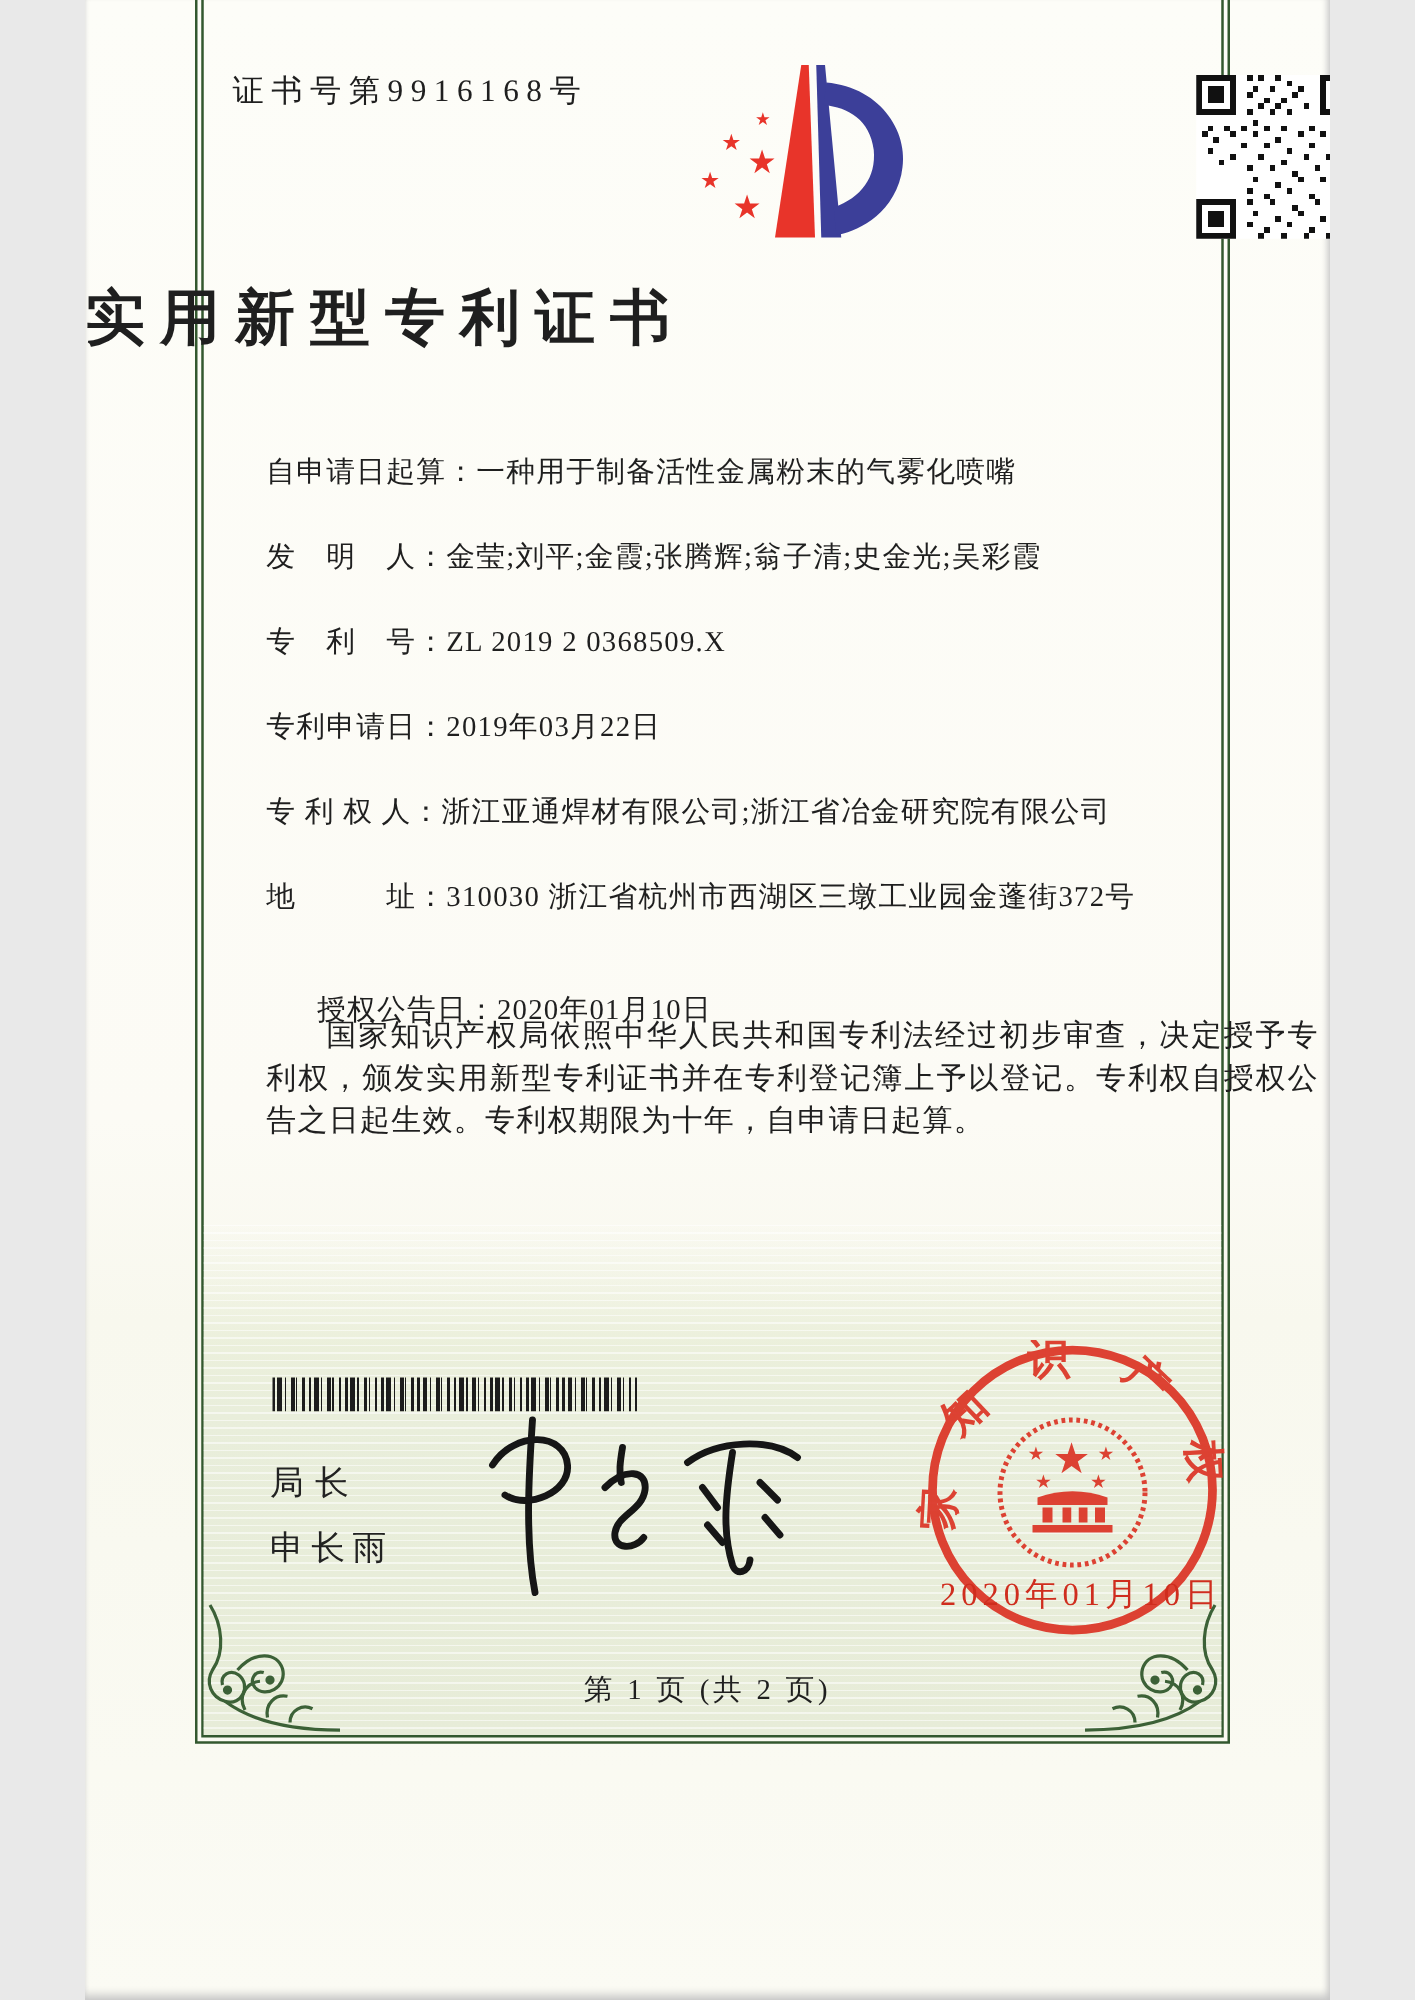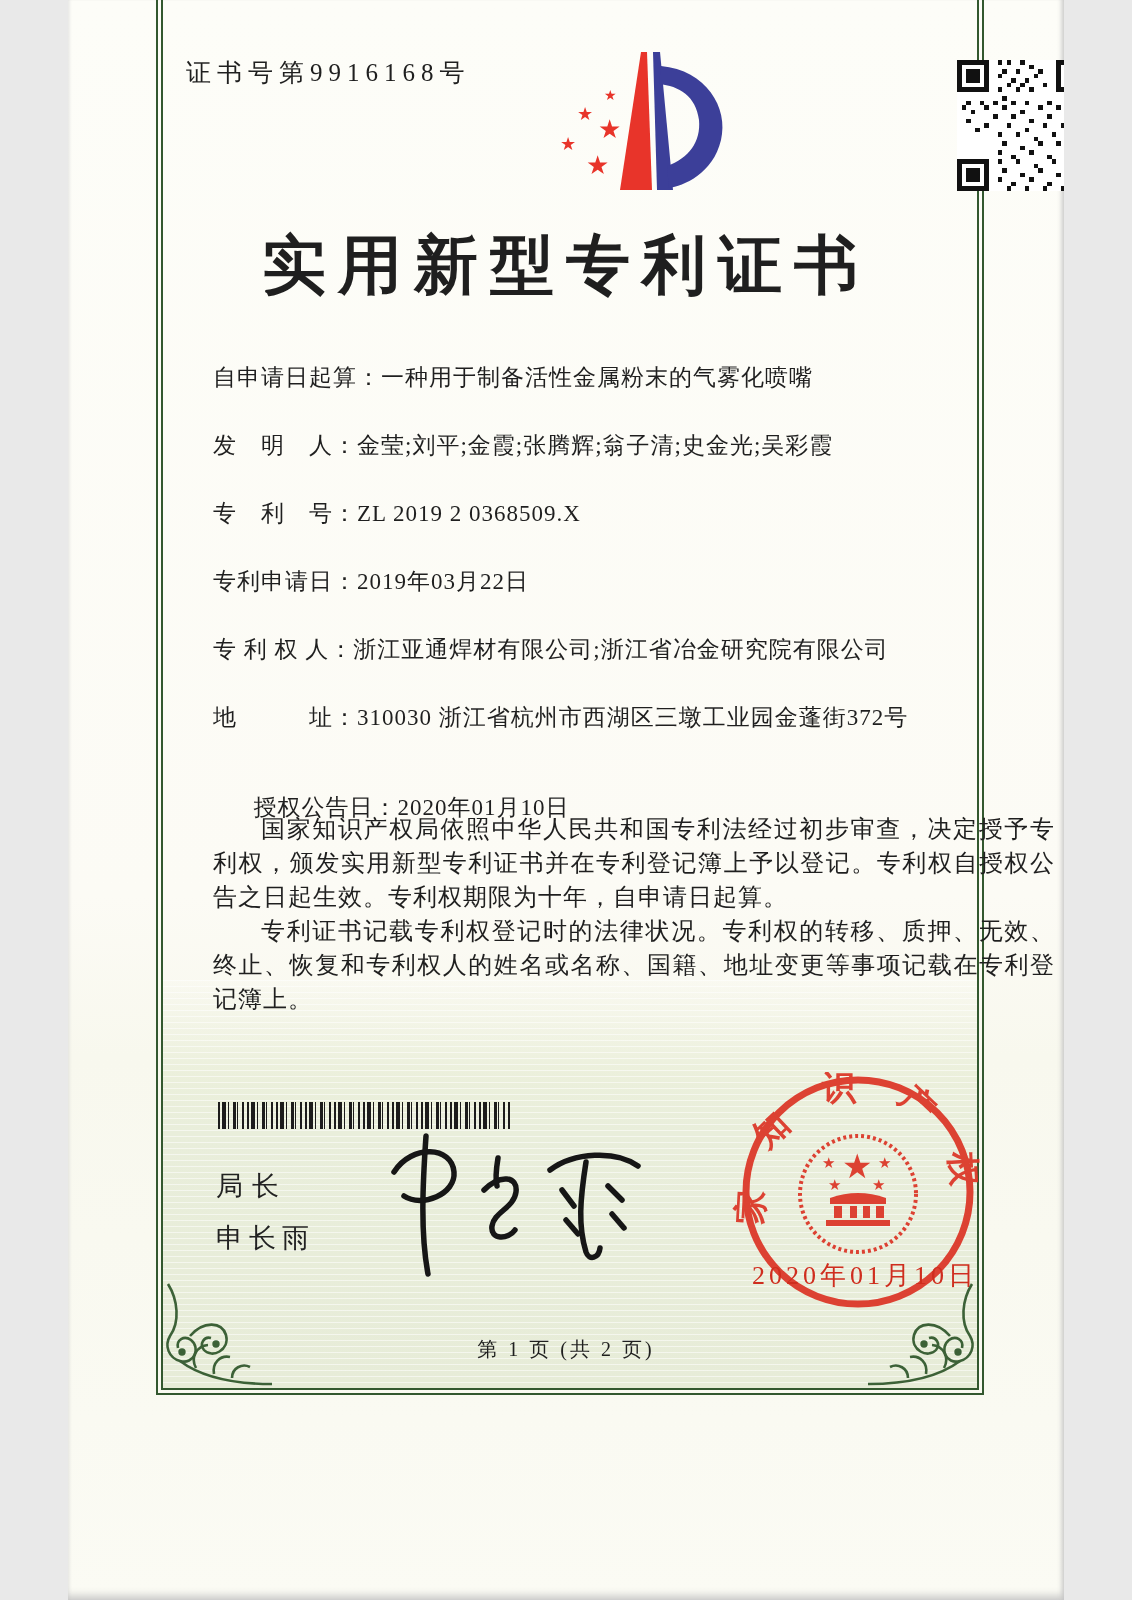--- a/index.html
+++ b/index.html
@@ -22,22 +22,22 @@
       repeating-linear-gradient(180deg, rgba(255,255,255,.55) 0 1px, rgba(255,255,255,0) 1px 6px),
       linear-gradient(180deg, rgba(233,238,216,0) 0, rgba(233,238,216,.85) 95px, #e9eedb 150px, #e7ecd8 100%);
     pointer-events:none;
   }
   .cert-no {
     position:absolute; left:118px; top:56px; font-size:25px; letter-spacing:6px;
   }
   .logo { position:absolute; left:452px; top:48px; }
   .qr { position:absolute; left:889px; top:60px; }
   .title {
-    position:absolute; left:0; top:222px; width:100%; text-align:center;
-    font-size:64px; font-weight:700; letter-spacing:12px;
+    position:absolute; left:0; top:222px; width:100%; 
+    font-size:48px; font-weight:700; letter-spacing:12px;
   }
   .fields { position:absolute; left:145px; top:362px; width:860px; }
   .frow { position:absolute; left:0; font-size:23px; letter-spacing:1px; white-space:pre; }
   .frow .lab { display:inline-block; }
   .grant2 { position:absolute; left:420px; top:0; white-space:pre; }
   .bodytext {
     position:absolute; left:145px; top:812px; width:842px;
     font-size:24px; line-height:34px; letter-spacing:1px; text-align:justify;
   }
   .bodytext p { text-indent:2em; }
@@ -46,21 +46,21 @@
     background:repeating-linear-gradient(90deg,
       #1c1c1c 0 2px, transparent 2px 4px, #1c1c1c 4px 8px, transparent 8px 10px,
       #1c1c1c 10px 11px, transparent 11px 15px, #1c1c1c 15px 18px, transparent 18px 19px,
       #1c1c1c 19px 20px, transparent 20px 24px, #1c1c1c 24px 26px, transparent 26px 29px);
   }
   .director { position:absolute; left:148px; top:1168px; font-family:"Liberation Sans","DejaVu Sans",sans-serif; font-size:27px; letter-spacing:9px; color:#222; }
   .director .nm { display:block; margin-top:16px; letter-spacing:6px; }
   .sig { position:absolute; left:292px; top:1128px; }
   .seal { position:absolute; left:662px; top:1072px; opacity:.93; }
   .seal-date { position:absolute; left:684px; top:1258px; color:#cf2d1e; font-size:26px; letter-spacing:4px; white-space:pre; }
-  .page-ind { position:absolute; left:0; top:1336px; width:100%; text-align:center; font-size:20px; letter-spacing:3px; }
+  .page-ind { position:absolute; left:0; top:1336px; width:100%; text-align:center; font-size:23px; letter-spacing:3px; }
   .back-note { position:absolute; left:0; top:1428px; width:100%; text-align:center; font-size:23px; letter-spacing:7px; color:#2a2a2a; }
   .corner { position:absolute; pointer-events:none; }
   .corner.bl { left:92px;  top:1278px; }
   .corner.br { right:84px; top:1278px; transform:scaleX(-1); }
 </style>
 </head>
 <body>
 
 <div class="page">
 
@@ -113,21 +113,20 @@
     <div class="frow" style="top:204px"><span class="lab">专利申请日：</span><span>2019年03月22日</span></div>
     <div class="frow" style="top:272px"><span class="lab">专 利 权 人：</span><span>浙江亚通焊材有限公司;浙江省冶金研究院有限公司</span></div>
     <div class="frow" style="top:340px"><span class="lab">地　　　址：</span><span>310030 浙江省杭州市西湖区三墩工业园金蓬街372号</span></div>
     <div class="frow" style="top:404px">
       <span class="lab">授权公告日：</span><span>2020年01月10日</span>
     </div>
   </div>
 
   <div class="bodytext">
     <p>国家知识产权局依照中华人民共和国专利法经过初步审查，决定授予专利权，颁发实用新型专利证书并在专利登记簿上予以登记。专利权自授权公告之日起生效。专利权期限为十年，自申请日起算。</p>
-    <p>专利证书记载专利权登记时的法律状况。专利权的转移、质押、无效、终止、恢复和专利权人的姓名或名称、国籍、地址变更等事项记载在专利登记簿上。</p>
   </div>
 
   <div class="barcode"></div>
 
   <div class="director">
     <span>局长</span>
     <span class="nm">申长雨</span>
   </div>
 
   <div class="sig">

